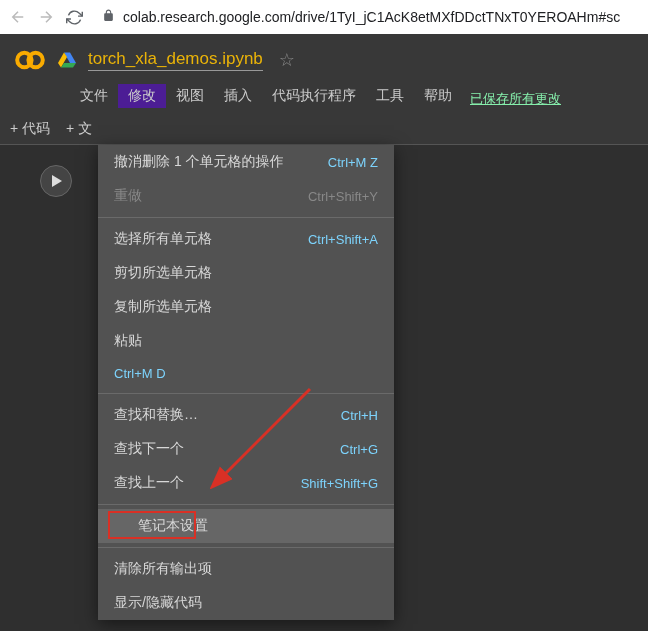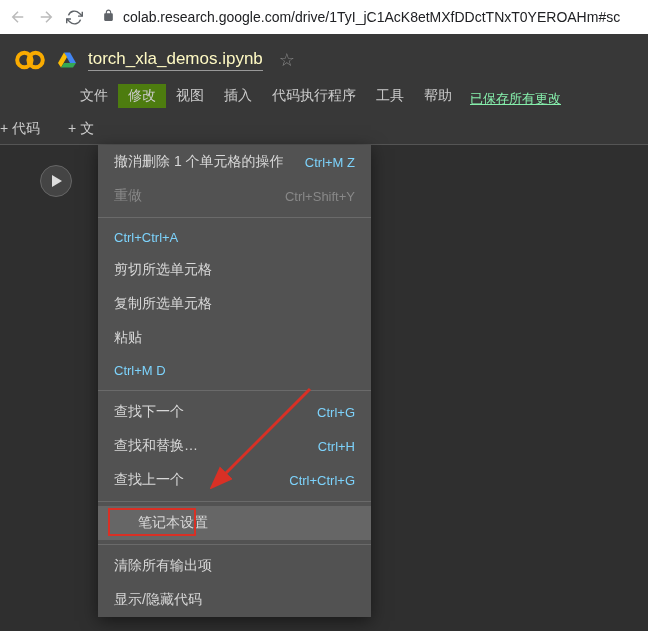--- a/index.html
+++ b/index.html
@@ -9,38 +9,38 @@
     .nav-icon { width: 20px; height: 20px; display: flex; align-items: center; justify-content: center; color: #5f6368; }
     .nav-icon.disabled { color: #bbb; }
     .address-area { flex: 1; display: flex; align-items: center; gap: 8px; padding: 0 10px; }
     .lock-icon { color: #5f6368; }
     .url-text { color: #202124; font-size: 14px; white-space: nowrap; overflow: hidden; }
     
     .colab-header { background: #383838; padding: 10px 14px 0; }
     .title-row { display: flex; align-items: center; gap: 12px; }
     .colab-logo { width: 32px; height: 32px; }
     .drive-icon { width: 18px; height: 18px; }
-    .doc-title { color: #fef9c3; font-size: 17px; border-bottom: 1px solid #999; padding-bottom: 1px; }
+    .doc-title { color: #eab308; font-size: 17px; border-bottom: 1px solid #999; padding-bottom: 1px; }
     .star-icon { color: #888; font-size: 18px; margin-left: 4px; }
     
     .menu-bar { display: flex; gap: 0; padding: 8px 0 6px 56px; font-size: 14px; color: #ccc; align-items: flex-end; }
     .menu-item { padding: 3px 10px; cursor: pointer; }
-    .menu-item.active { background: #4d7c0f; }
+    .menu-item.active { background: #4c1d95; }
     .save-status { color: #86efac; text-decoration: underline; margin-left: 8px; font-size: 13px; }
     
-    .toolbar { background: #383838; padding: 6px 0; display: flex; gap: 28px; font-size: 14px; color: #ccc; }
+    .toolbar { background: #383838; padding: 6px 10px; display: flex; gap: 16px; font-size: 14px; color: #ccc; }
     .toolbar-btn { cursor: pointer; }
     
     .content-area { position: relative; background: #2f2f2f; height: 530px; }
     .sep-line { height: 1px; background: #555; }
     
     .play-btn { position: absolute; left: 40px; top: 20px; width: 32px; height: 32px; border-radius: 50%; background: #444; border: 1px solid #666; display: flex; align-items: center; justify-content: center; cursor: pointer; }
     .play-triangle { width: 0; height: 0; border-top: 6px solid transparent; border-bottom: 6px solid transparent; border-left: 10px solid #ddd; margin-left: 2px; }
     
-    .dropdown { position: absolute; left: 98px; top: 0; width: 273px; background: #525252; box-shadow: 0 4px 16px rgba(0,0,0,0.5); z-index: 10; }
+    .dropdown { position: absolute; left: 98px; top: 0; width: 296px; background: #525252; box-shadow: 0 4px 16px rgba(0,0,0,0.5); z-index: 10; }
     .dd-item { display: flex; justify-content: space-between; align-items: center; padding: 8px 16px; font-size: 14px; color: #d8d8d8; cursor: pointer; }
     .dd-item.disabled { color: #888; cursor: default; }
     .dd-shortcut { color: #7dd3fc; font-size: 13px; }
     .dd-item.disabled .dd-shortcut { color: #888; }
     .dd-sep { height: 1px; background: #6a6a6a; margin: 4px 0; }
     .dd-item.highlighted { background: #666; position: relative; padding-left: 40px; }
     .highlight-box { position: absolute; left: 10px; top: 2px; width: 88px; height: 28px; border: 2px solid #d93025; pointer-events: none; }
     
     .arrow-svg { position: absolute; left: 210px; top: 234px; z-index: 20; pointer-events: none; }
   </style>
@@ -114,49 +114,50 @@
     <div class="dd-item">
         <span>撤消删除 1 个单元格的操作</span>
         <span class="dd-shortcut">Ctrl+M Z</span>
       </div>
     <div class="dd-item disabled">
         <span>重做</span>
         <span class="dd-shortcut">Ctrl+Shift+Y</span>
       </div>
     <div class="dd-sep"></div>
     <div class="dd-item">
-        <span class="dd-shortcut">Ctrl+Ctrl+A</span>
+        <span>选择所有单元格</span>
+        <span class="dd-shortcut">Ctrl+Shift+A</span>
       </div>
     <div class="dd-item">
         <span>剪切所选单元格</span>
         <span class="dd-shortcut"></span>
       </div>
     <div class="dd-item">
         <span>复制所选单元格</span>
         <span class="dd-shortcut"></span>
       </div>
     <div class="dd-item">
         <span>粘贴</span>
         <span class="dd-shortcut"></span>
       </div>
     <div class="dd-item">
         <span class="dd-shortcut">Ctrl+M D</span>
       </div>
     <div class="dd-sep"></div>
     <div class="dd-item">
+        <span>查找和替换…</span>
+        <span class="dd-shortcut">Ctrl+H</span>
+      </div>
+    <div class="dd-item">
         <span>查找下一个</span>
         <span class="dd-shortcut">Ctrl+G</span>
       </div>
     <div class="dd-item">
-        <span>查找和替换…</span>
-        <span class="dd-shortcut">Ctrl+H</span>
-      </div>
-    <div class="dd-item">
         <span>查找上一个</span>
-        <span class="dd-shortcut">Ctrl+Ctrl+G</span>
+        <span class="dd-shortcut">Shift+Shift+G</span>
       </div>
     <div class="dd-sep"></div>
     <div class="dd-item highlighted">
       <span>笔记本设置</span>
       <span class="dd-shortcut"></span>
       <div class="highlight-box"></div>
     </div>
     <div class="dd-sep"></div>
     <div class="dd-item">
         <span>清除所有输出项</span>

